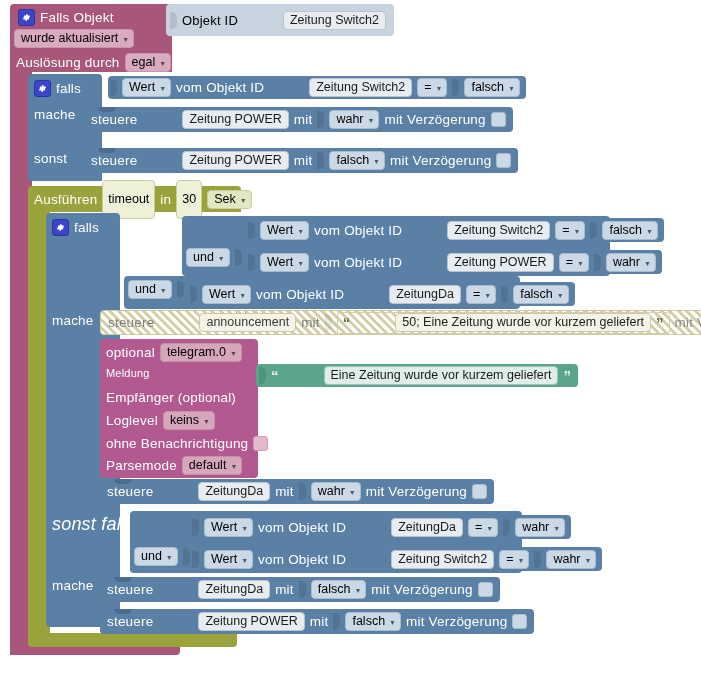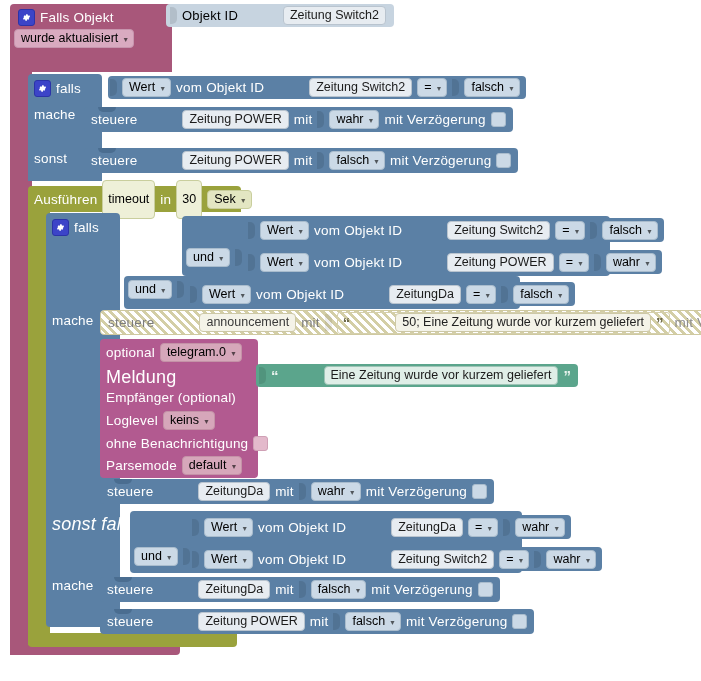--- a/index.html
+++ b/index.html
@@ -137,22 +137,29 @@
       <span class="lbl">Falls Objekt</span>
     </div>
 
     <div class="blk row" style="left:14px;top:29px;height:19px;">
       <span class="dd pinkdeep">
         <span>wurde aktualisiert</span>
         <span class="car">▼</span>
       </span>
     </div>
 
-
-    <div class="blk row" style="left:166px;top:4px;height:23px;background:#c7d4e0;border-radius:4px;padding:0 8px 0 4px;">
+    <div class="blk row" style="left:16px;top:53px;height:19px;">
+      <span class="lbl">Auslösung durch</span>
+      <span class="dd pinkdeep">
+        <span>egal</span>
+        <span class="car">▼</span>
+      </span>
+    </div>
+
+    <div class="blk row" style="left:166px;top:4px;height:32px;background:#c7d4e0;border-radius:4px;padding:0 8px 0 4px;">
       <span class="socket"></span>
       <span class="lbl dark" style="font-size:13px;">Objekt ID</span>
       <span class="vf">Zeitung Switch2</span>
     </div>
 
     <div class="blk c-blue" style="left:28px;top:74px;width:74px;height:107px;border-radius:4px 4px 0 0;"></div>
     <div class="blk row" style="left:34px;top:79px;height:18px;">
       <span class="gear">
         <svg width="9" height="9" viewBox="0 0 24 24" fill="#fff">
             <path d="M12 8a4 4 0 100 8 4 4 0 000-8zm0 6a2 2 0 110-4 2 2 0 010 4z"></path>
@@ -335,21 +342,21 @@
     <div class="blk c-magenta" style="left:100px;top:339px;width:158px;height:139px;border-radius:4px;"></div>
 
     <div class="blk row" style="left:106px;top:343px;height:19px;">
       <span class="lbl">optional</span>
       <span class="dd pink">
         <span>telegram.0</span>
         <span class="car">▼</span>
       </span>
     </div>
 
-    <div class="blk lbl" style="left:106px;top:367px;font-size:18px;">Meldung</div>
+    <div class="blk lbl" style="left:106px;top:367px;font-size:11px;">Meldung</div>
     <div class="blk lbl" style="left:106px;top:390px;font-size:13.5px;">Empfänger (optional)</div>
 
     <div class="blk row" style="left:106px;top:411px;height:19px;">
       <span class="lbl">Loglevel</span>
       <span class="dd pink">
         <span>keins</span>
         <span class="car">▼</span>
       </span>
     </div>
 

